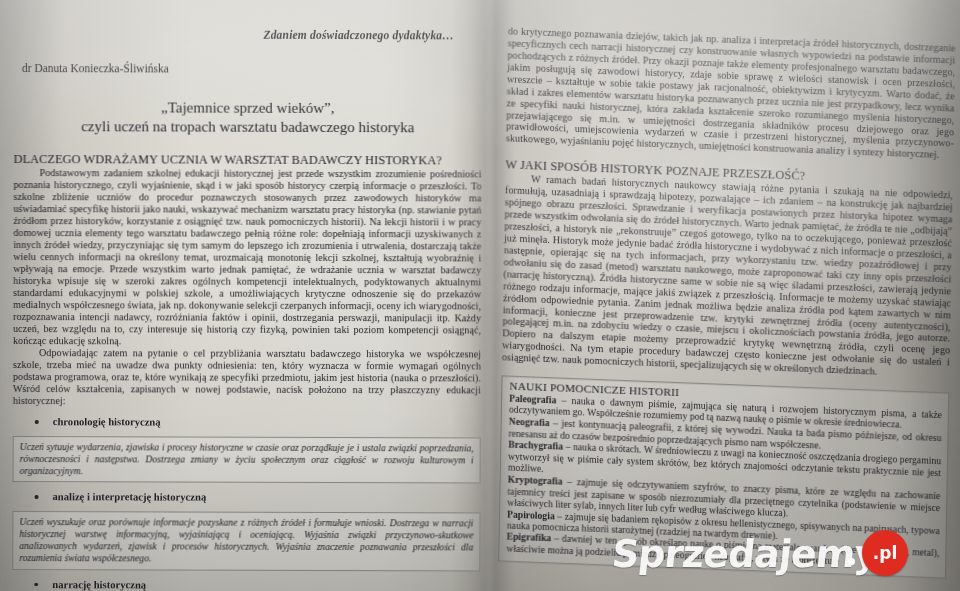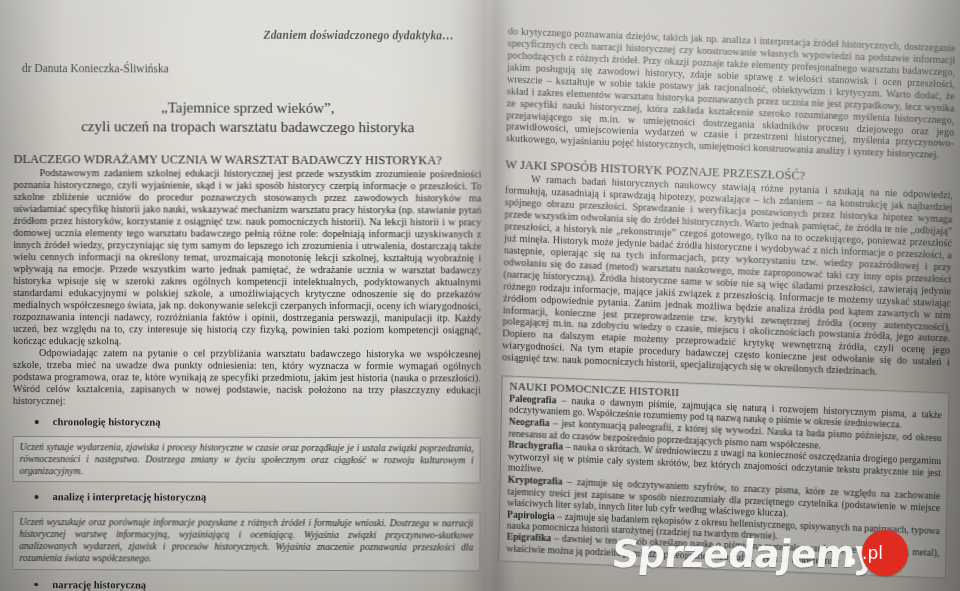--- a/index.html
+++ b/index.html
@@ -88,22 +88,22 @@
     font-weight:bold;font-size:38px;letter-spacing:-1px;
     color:rgba(255,255,255,.92);
     text-shadow:0 1px 1px rgba(0,0,0,.28);
     transform:skewX(-6deg);
   }
   .wm-badge{
     position:absolute;left:250px;top:2px;width:46px;height:46px;border-radius:50%;
     background:#e02b20;box-shadow:0 1px 2px rgba(0,0,0,.3);
   }
   .wm-badge span{
-    display:block;text-align:left;line-height:46px;color:#fff;
-    font-family:"DejaVu Sans", sans-serif;font-weight:normal;font-size:17px;
+    display:block;text-align:center;line-height:46px;color:#fff;
+    font-family:"DejaVu Sans", sans-serif;font-weight:bold;font-size:17px;
   }
   .wm-dot{
     position:absolute;left:236px;top:30px;width:7px;height:7px;border-radius:50%;
     background:rgba(255,255,255,.95);
   }
 </style>
 </head>
 <body>
 
 <div id="page">

